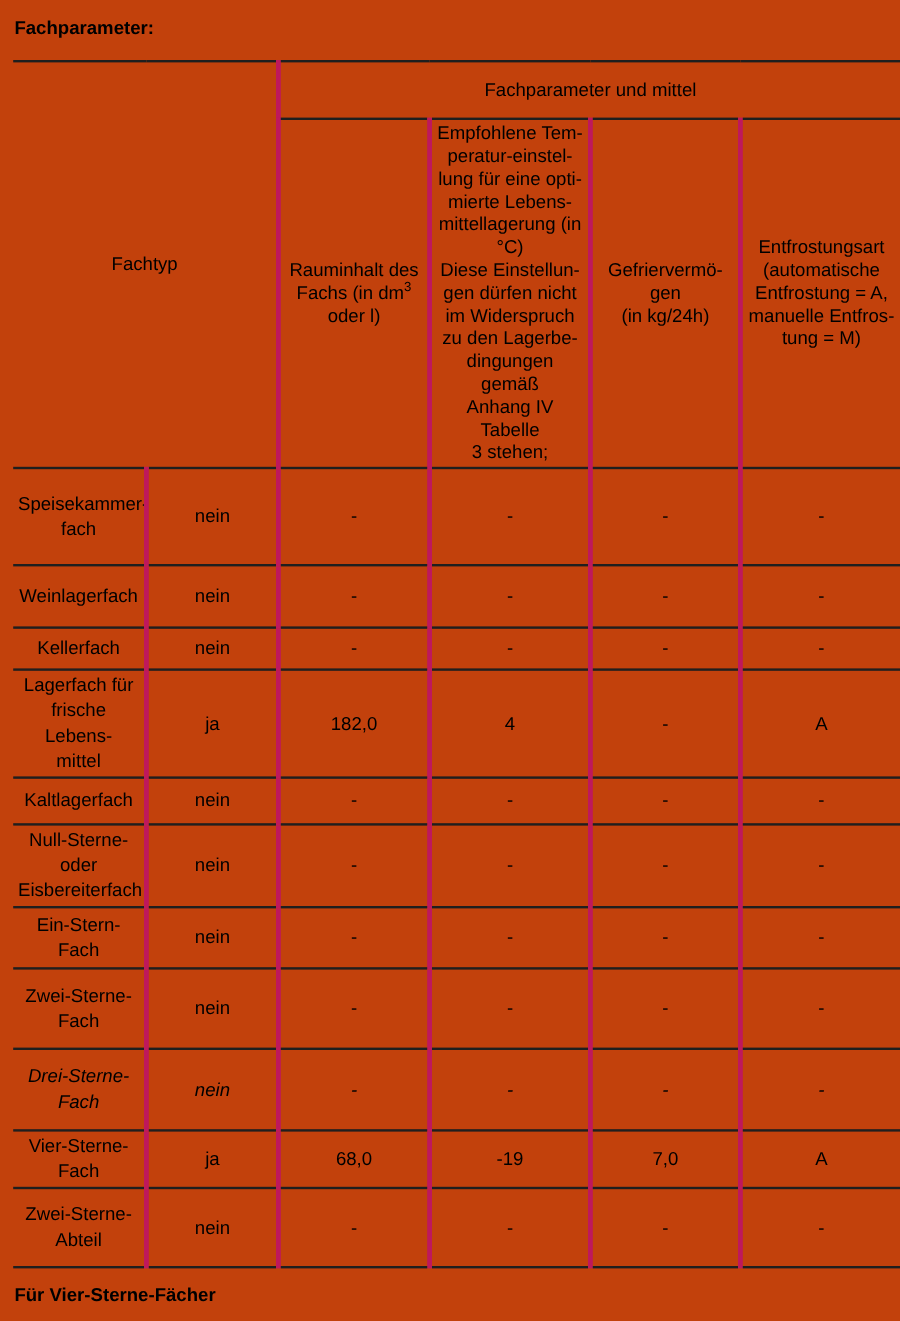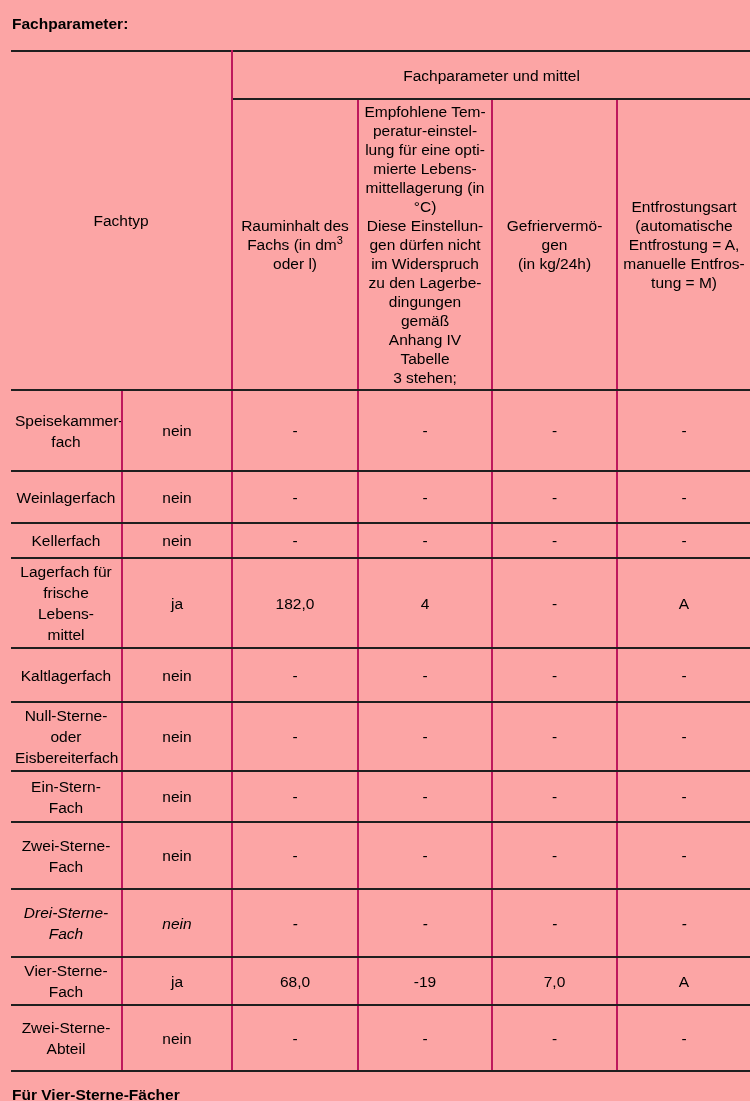--- a/index.html
+++ b/index.html
@@ -10,21 +10,21 @@
     height: 1101px;
     font-family: "Liberation Sans", "DejaVu Sans", sans-serif;
     color: #000000;
     -webkit-font-smoothing: antialiased;
   }
   .page {
     position: relative;
     width: 750px;
     height: 1101px;
     overflow: hidden;
-    background: #fca5a5;
+    background: #c2410c;
   }
   .doc-title {
     font-weight: bold;
     font-size: 15.5px;
     line-height: 19px;
     margin: 14px 0 0 12px;
   }
   table.fach-table {
     border-collapse: collapse;
     table-layout: fixed;
@@ -39,31 +39,31 @@
     padding: 2px 4px;
     text-align: center;
     vertical-align: middle;
     white-space: pre-line;
     border-bottom: 2px solid #1f1f1f;
     overflow: hidden;
   }
   
   tr.hrow1 > th { border-top: 2px solid #1f1f1f; }
   
-  .br { border-right: 2px solid #be185d; }
+  .br { border-right: 4px solid #be185d; }
   
   tr.hrow1 { height: 48px; }
   tr.hrow2 > th { height: 268px; line-height: 19px; }
   th.corner { vertical-align: middle; }
   
   tr.r0  { height: 81px; }
   tr.r1  { height: 52px; }
   tr.r2  { height: 35px; }
   tr.r3  { height: 85px; }
-  tr.r4  { height: 54px; margin-top: 14px; }
+  tr.r4  { height: 39px; margin-top: 14px; }
   tr.r5  { height: 67px; }
   tr.r6  { height: 51px; }
   tr.r7  { height: 67px; }
   tr.r8  { height: 68px; font-style: italic; }
   tr.r9  { height: 39px; }
   tr.r10 { height: 66px; }
   td.name {
     text-align: left;
     padding-left: 1px;
   }

